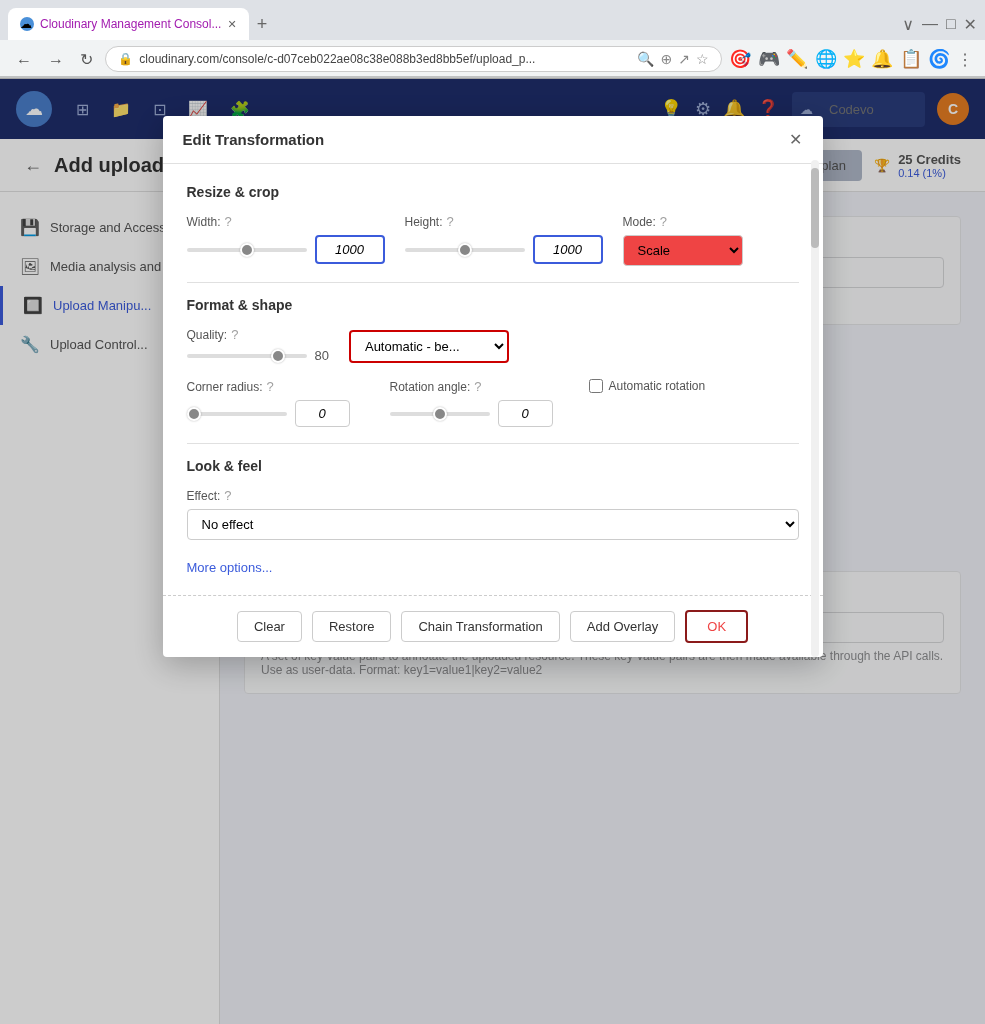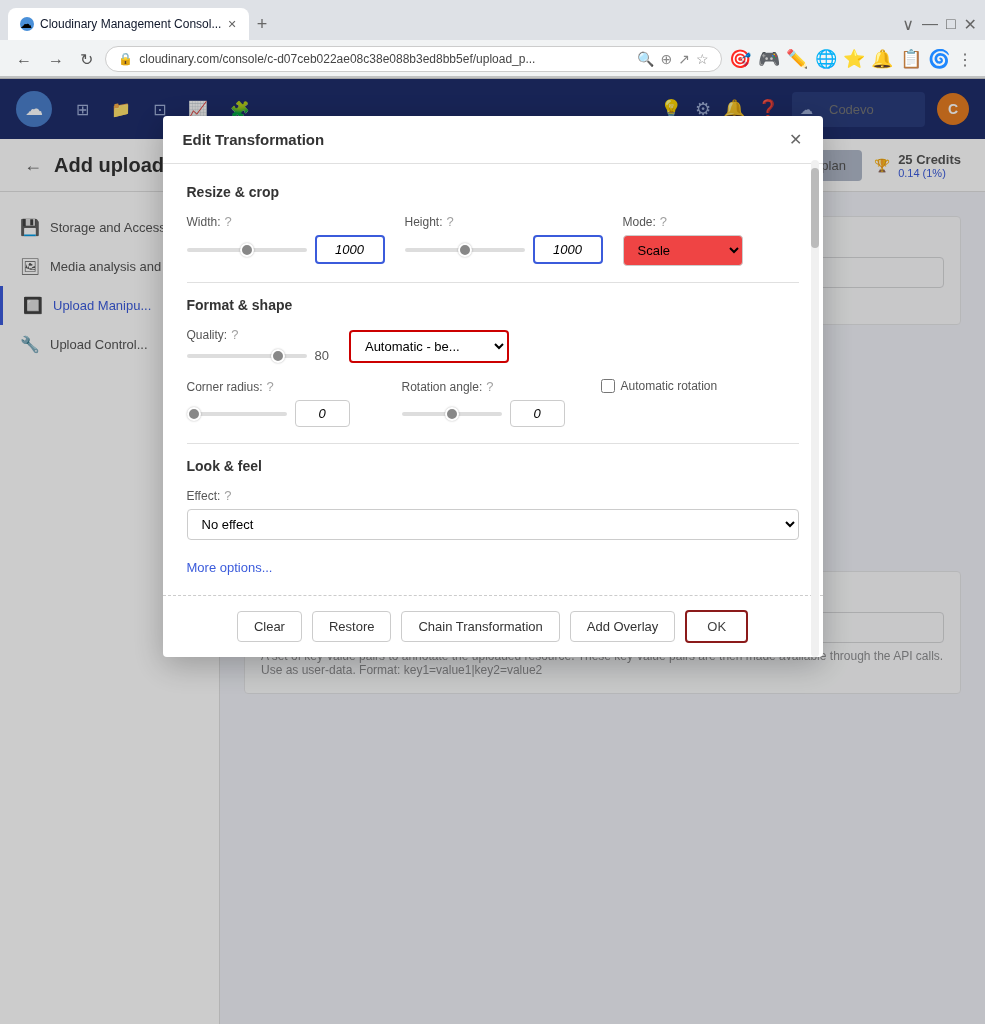--- a/index.html
+++ b/index.html
@@ -74,39 +74,39 @@
     .quality-select { border: 2px solid #cc0000; border-radius: 4px; padding: 6px 10px; font-size: 13px; background: white; cursor: pointer; min-width: 160px; }
     .corner-group { display: flex; flex-direction: column; gap: 6px; }
     .rotation-group { display: flex; flex-direction: column; gap: 6px; }
     .checkbox-label { display: flex; align-items: center; gap: 6px; font-size: 12px; color: #555; cursor: pointer; }
     input[type=checkbox] { width: 14px; height: 14px; }
     .effect-select { border: 1px solid #ccc; border-radius: 4px; padding: 6px 10px; font-size: 13px; background: white; cursor: pointer; min-width: 160px; }
     .more-options-link { color: #3b5bdb; font-size: 13px; cursor: pointer; text-decoration: none; margin-top: 48px; }
     
     
     .footer-btn { background: white; border: 1px solid #ccc; border-radius: 4px; padding: 7px 16px; font-size: 13px; cursor: pointer; color: #333; }
-    .ok-btn { background: white; border: 2px solid #8b1a1a; border-radius: 4px; padding: 7px 20px; font-size: 13px; cursor: pointer; color: #404040; font-weight: 500; }
+    .ok-btn { background: white; border: 2px solid #8b1a1a; border-radius: 4px; padding: 7px 20px; font-size: 13px; cursor: pointer; color: #ef4444; font-weight: 500; }
 
     
     .context-section { margin-top: 16px; }
 
     
     .bg-section { background: white; border: 1px solid #e0e0e0; border-radius: 4px; padding: 16px; margin-bottom: 16px; opacity: 0.7; }
 
     .divider-h { border: none; border-top: 1px solid #e0e0e0; margin: 10px 0; }
   </style>
 </head>
 <body>
 
 <div class="browser-chrome">
 
   <div class="tab-bar">
     <div class="tab">
       <span class="tab-favicon">☁</span>
-      <span style="font-size:12px;color:#0f172a;">Cloudinary Management Consol...</span>
+      <span style="font-size:12px;color:#a21caf;">Cloudinary Management Consol...</span>
       <span class="tab-close">✕</span>
     </div>
     <button class="tab-new">+</button>
     <div class="tab-controls">
       <span style="cursor:pointer;">∨</span>
       <span style="cursor:pointer;">—</span>
       <span style="cursor:pointer;">□</span>
       <span style="cursor:pointer;">✕</span>
     </div>
   </div>
@@ -298,21 +298,21 @@
           <div class="form-label">
             <span>Corner radius:</span>
             <span class="help-icon">?</span>
           </div>
           <div class="slider-container">
             <input type="range" min="0" max="100" value="0" style="width: 100px;">
             <input type="text" class="number-input" value="0" style="border: 1px solid rgb(204, 204, 204); width: 55px;">
           </div>
         </div>
 
-        <div class="form-group rotation-group" style="margin-left:32px;">
+        <div class="form-group rotation-group" style="margin-left:20px;">
           <div class="form-label">
             <span>Rotation angle:</span>
             <span class="help-icon">?</span>
           </div>
           <div class="slider-container">
             <input type="range" min="-360" max="360" value="0" style="width: 100px;">
             <input type="text" class="number-input" value="0" style="border: 1px solid rgb(204, 204, 204); width: 55px;">
           </div>
         </div>
 

